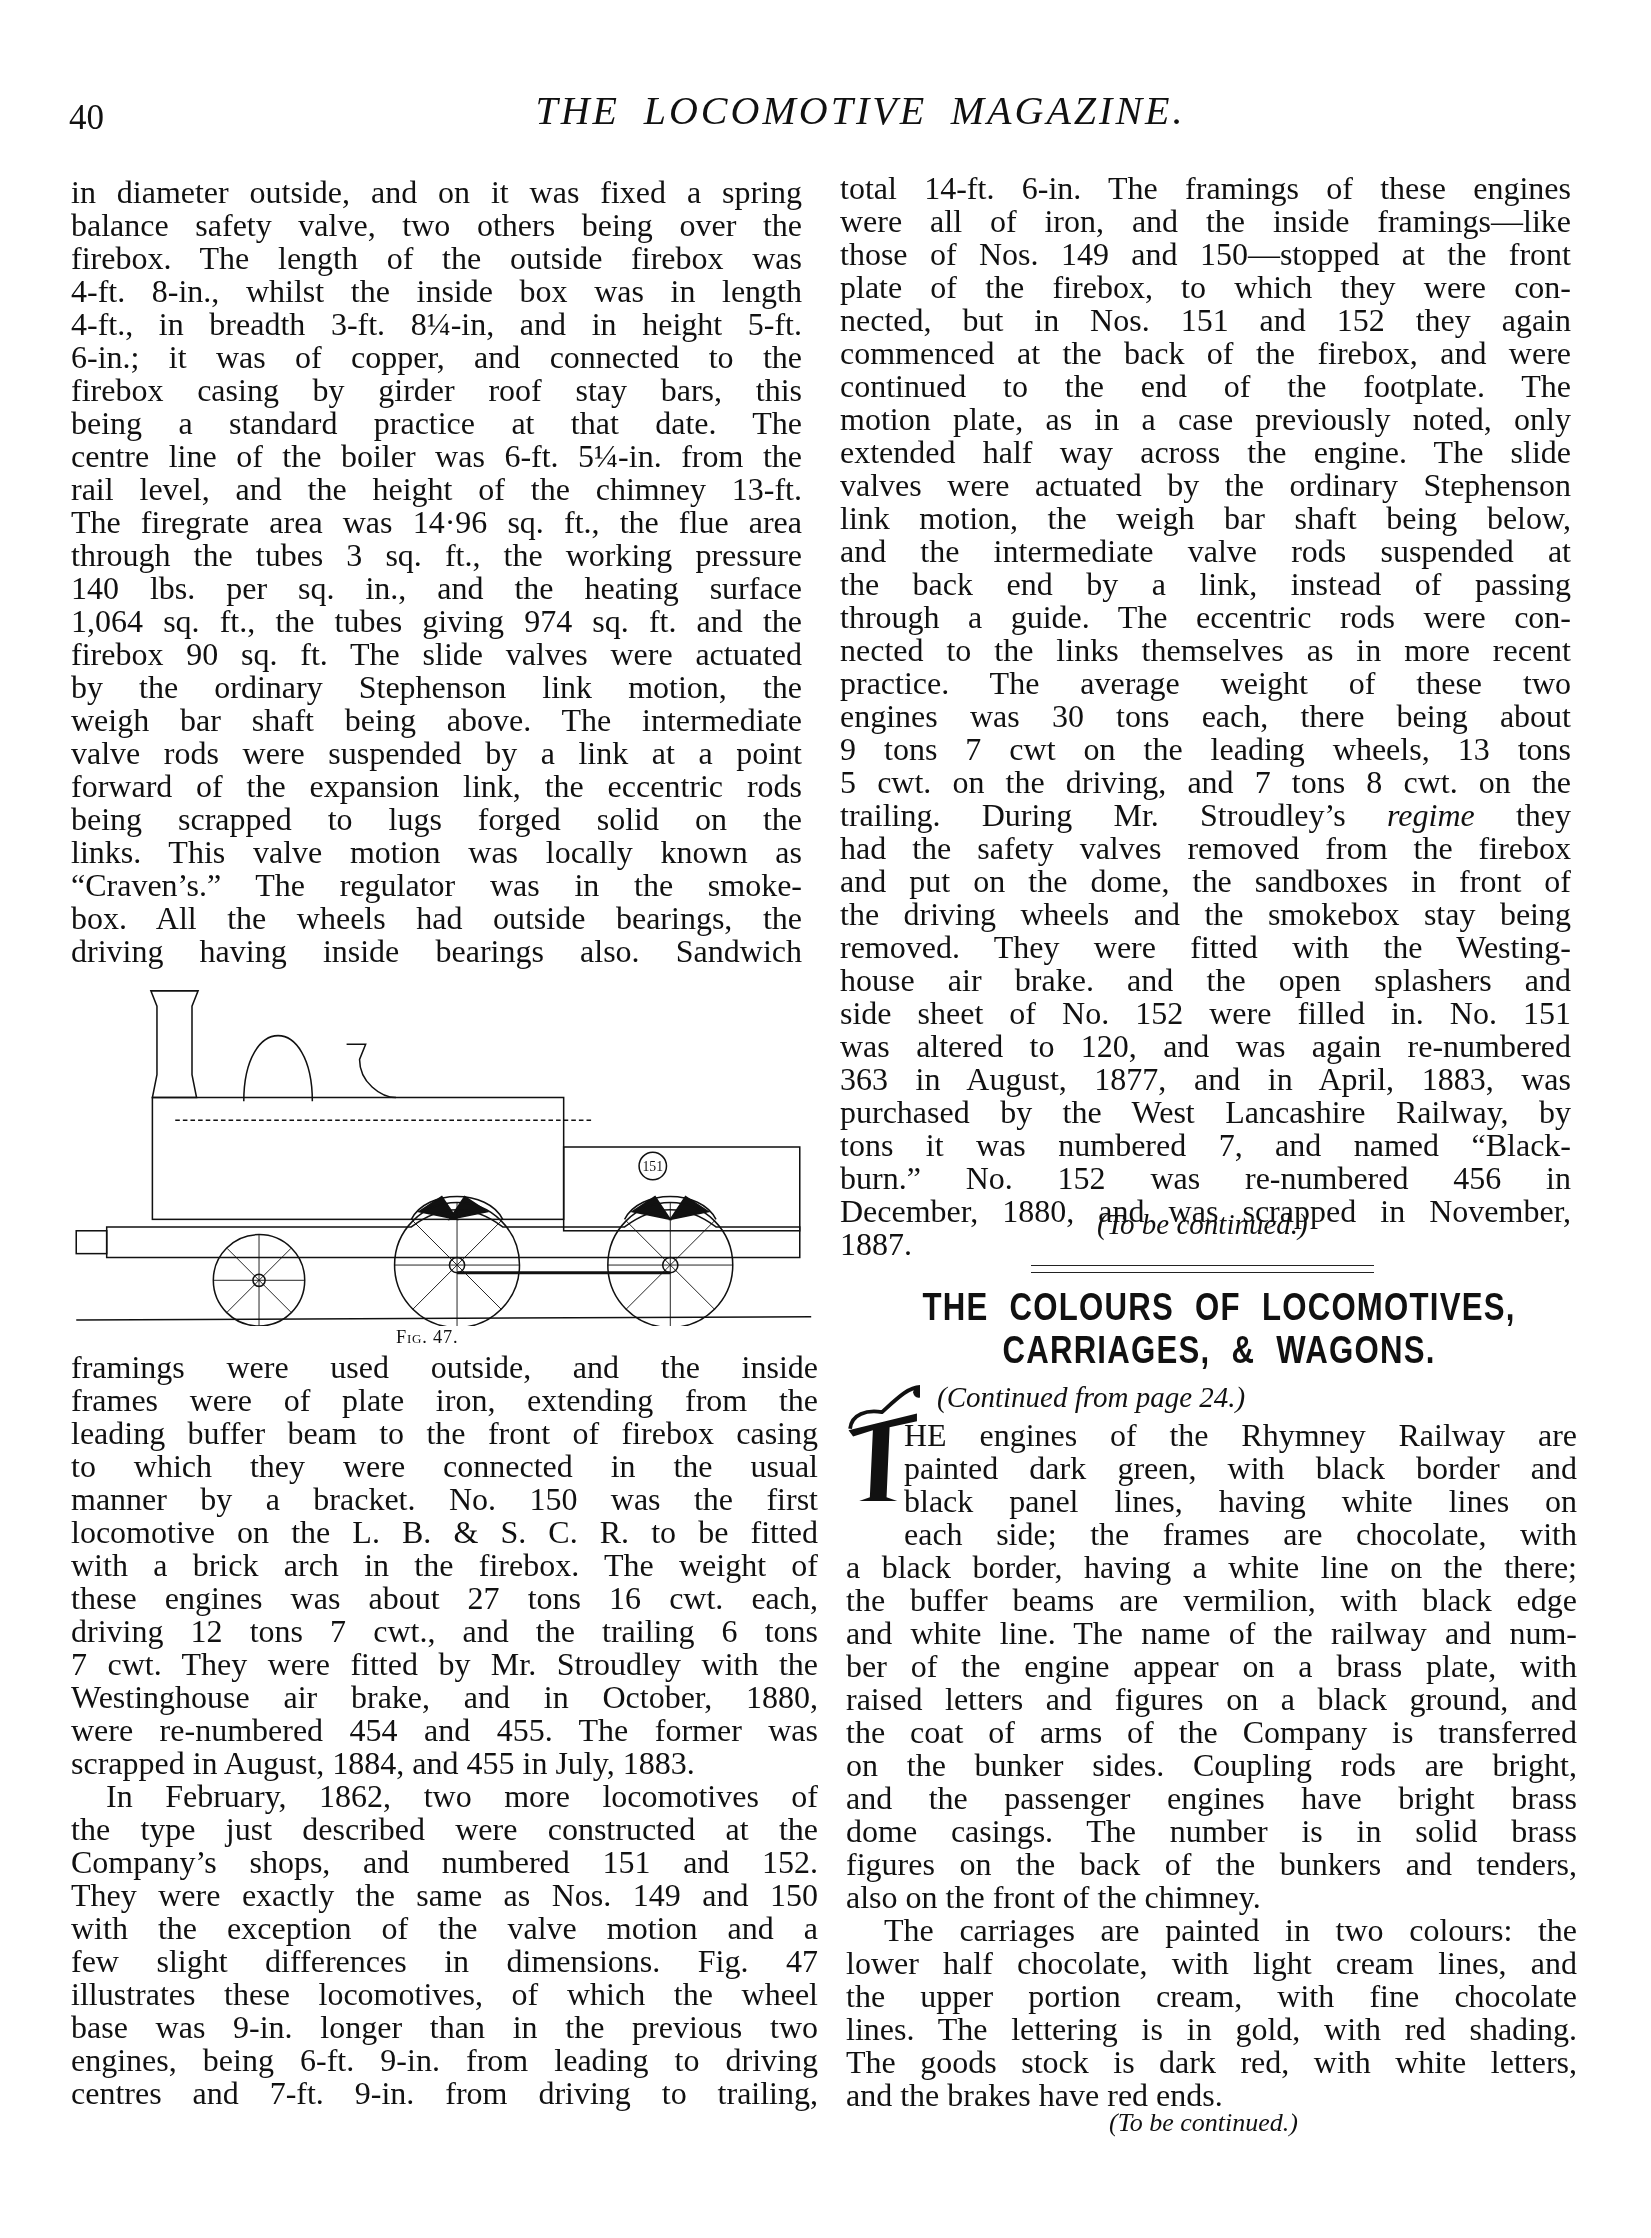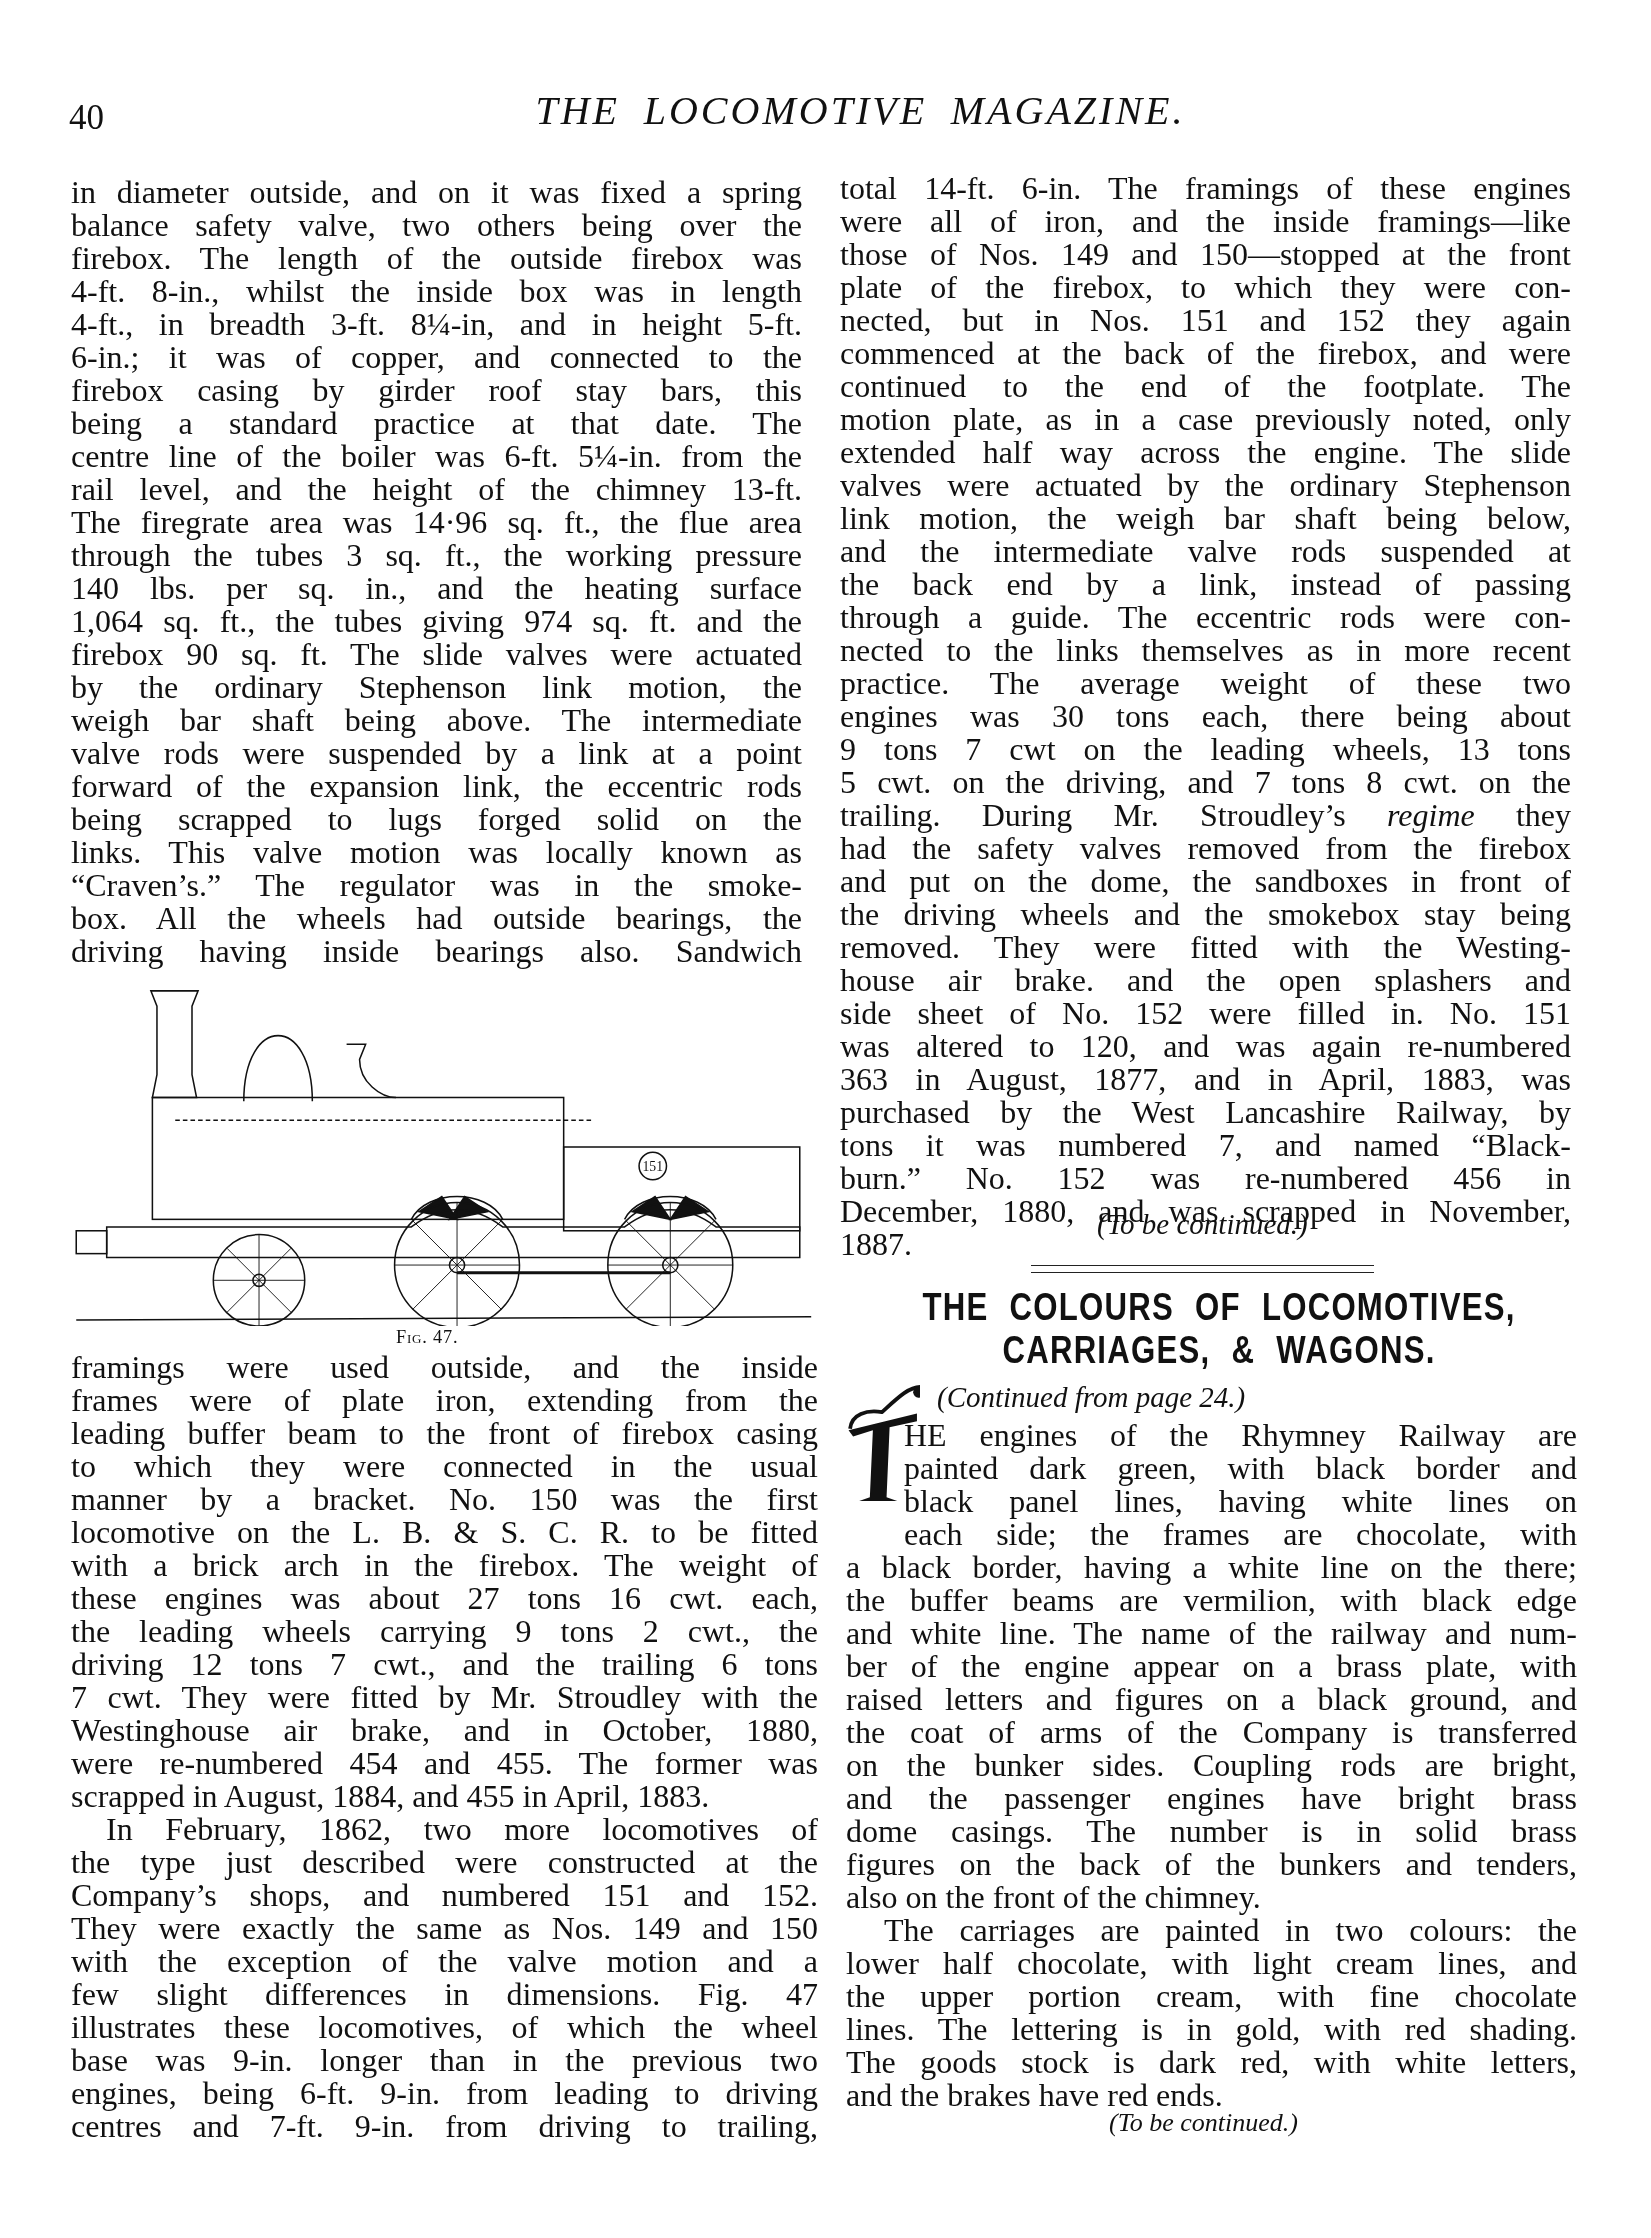--- a/index.html
+++ b/index.html
@@ -151,26 +151,25 @@
 
 <div class="col col-left-bottom" id="lcb">
     <span class="line">framings were used outside, and the inside</span>
     <span class="line">frames were of plate iron, extending from the</span>
     <span class="line">leading buffer beam to the front of firebox casing</span>
     <span class="line">to which they were connected in the usual</span>
     <span class="line">manner by a bracket. No. 150 was the first</span>
     <span class="line">locomotive on the L. B. &amp; S. C. R. to be fitted</span>
     <span class="line">with a brick arch in the firebox. The weight of</span>
     <span class="line">these engines was about 27 tons 16 cwt. each,</span>
-    <span class="line">the leading wheels carrying 9 tons 2 cwt., the</span>
     <span class="line">driving 12 tons 7 cwt., and the trailing 6 tons</span>
     <span class="line">7 cwt. They were fitted by Mr. Stroudley with the</span>
     <span class="line">Westinghouse air brake, and in October, 1880,</span>
     <span class="line">were re-numbered 454 and 455. The former was</span>
-    <span class="line last">scrapped in August, 1884, and 455 in April, 1883.</span>
+    <span class="line last">scrapped in August, 1884, and 455 in July, 1883.</span>
     <span class="line indent">In February, 1862, two more locomotives of</span>
     <span class="line">the type just described were constructed at the</span>
     <span class="line">Company’s shops, and numbered 151 and 152.</span>
     <span class="line">They were exactly the same as Nos. 149 and 150</span>
     <span class="line">with the exception of the valve motion and a</span>
     <span class="line">few slight differences in dimensions. Fig. 47</span>
     <span class="line">illustrates these locomotives, of which the wheel</span>
     <span class="line">base was 9-in. longer than in the previous two</span>
     <span class="line">engines, being 6-ft. 9-in. from leading to driving</span>
     <span class="line">centres and 7-ft. 9-in. from driving to trailing,</span>

